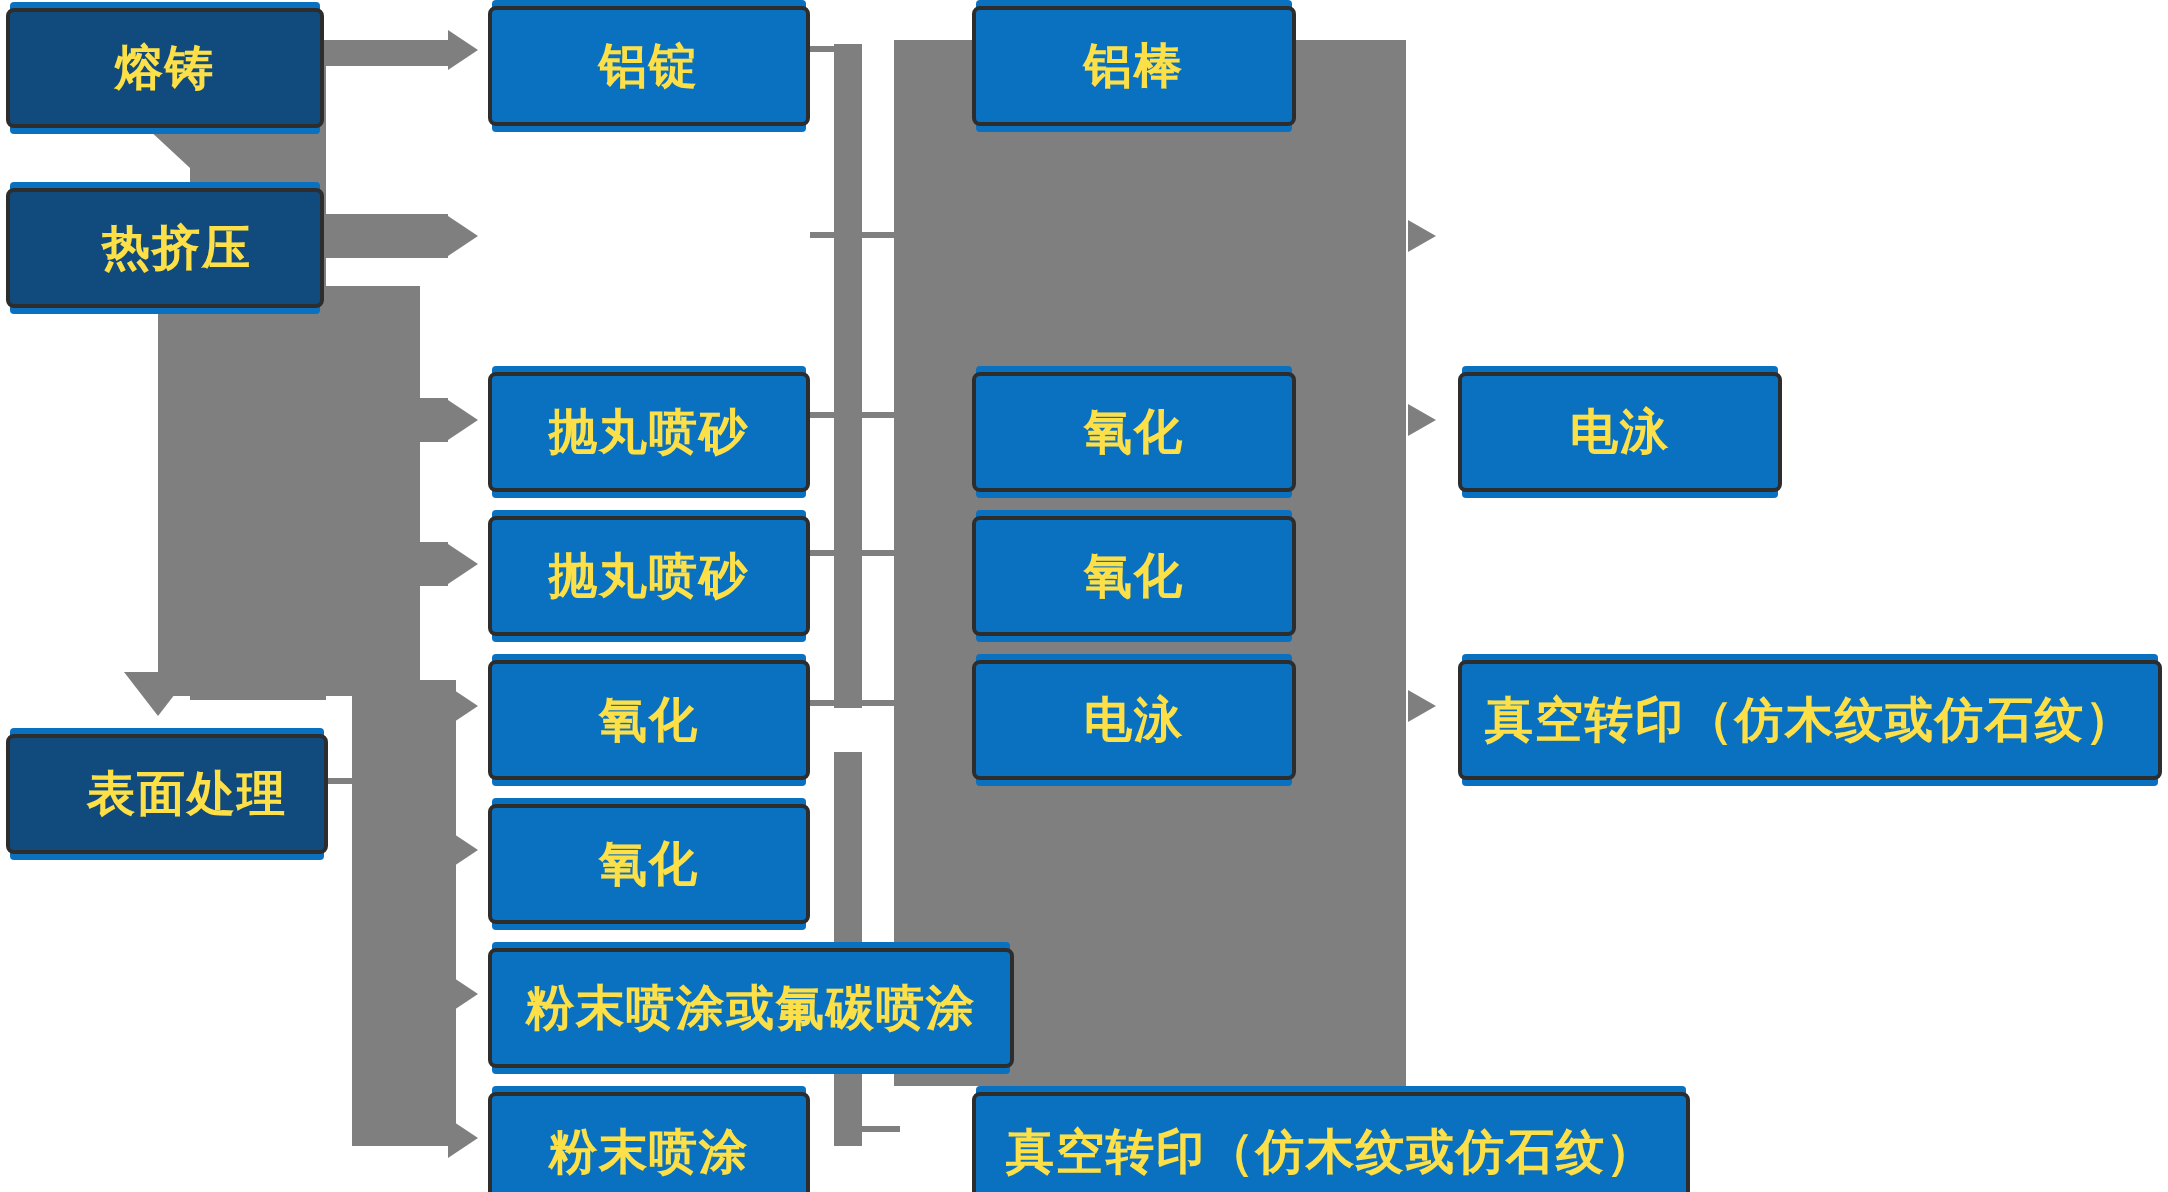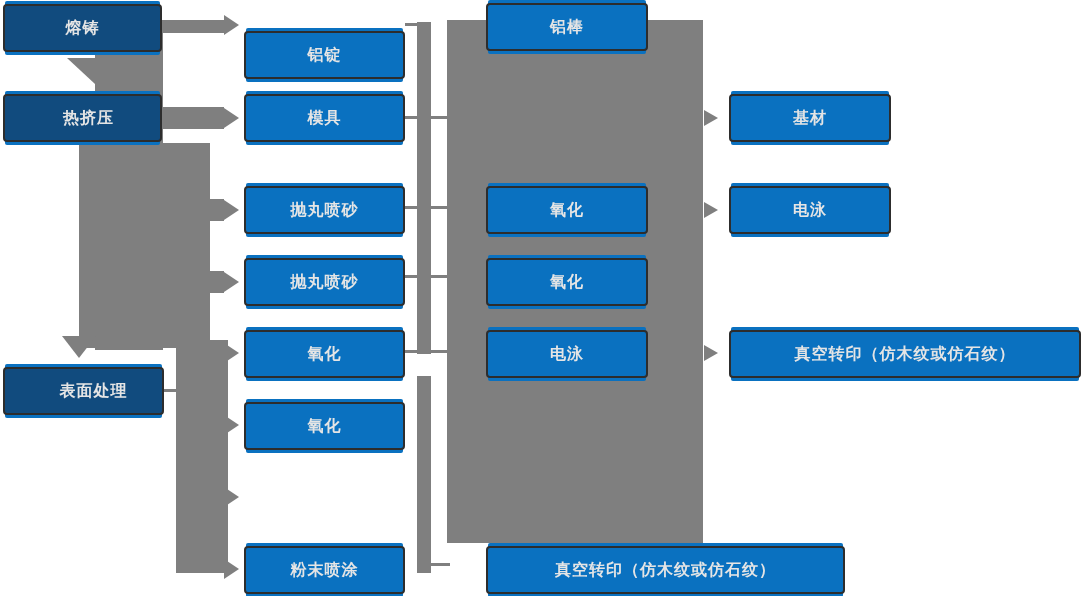--- a/index.html
+++ b/index.html
@@ -13,24 +13,24 @@
   .head-right{position:absolute;width:0;height:0;z-index:1;
     border-top:10px solid transparent;border-bottom:10px solid transparent;
     border-left:15px solid #7f7f7f;}
   .head-right.small{border-top-width:8px;border-bottom-width:8px;border-left-width:14px;}
   .head-down{position:absolute;width:0;height:0;z-index:1;
     border-left:28px solid transparent;border-right:28px solid transparent;
     border-top:26px solid #7f7f7f;}
   .head-down.narrow{border-left-width:17px;border-right-width:17px;border-top-width:22px;}
   
   .node{
-    position:absolute;height:48px;box-sizing:border-box;z-index:2;
+    position:absolute;height:60px;box-sizing:border-box;z-index:2;
     background:#0a71c0;border:2px solid #2d2d2d;border-radius:4px;
     display:flex;align-items:center;justify-content:center;
-    color:#e5e5e5;font-size:16px;font-weight:bold;letter-spacing:1px;white-space:nowrap;
+    color:#fde047;font-size:24px;font-weight:bold;letter-spacing:1px;white-space:nowrap;
     box-shadow:0 -5px 0 -2px #0a71c0, 0 5px 0 -2px #0a71c0;
   }
   .node.dark{background:#114b7e;}
 </style>
 </head>
 <body>
 
 <div id="canvas">
 
   <div class="conn" style="left:95px;top:20px;width:68px;height:330px;"></div>
@@ -67,31 +67,30 @@
   <div class="conn" style="left:447px;top:20px;width:256px;height:523px;"></div>
 
   <div class="head-right small" style="left:704px;top:110px;"></div>
   <div class="head-right small" style="left:704px;top:202px;"></div>
   <div class="head-right small" style="left:704px;top:345px;"></div>
 
   <div class="node dark" style="left:3px;top:4px;width:159px;">熔铸</div>
   <div class="node dark" style="left:3px;top:94px;width:159px;padding-left:12px;">热挤压</div>
   <div class="node dark" style="left:3px;top:367px;width:161px;padding-left:20px;">表面处理</div>
 
-  <div class="node" style="left:244px;top:3px;width:161px;margin-top:28px;">铝锭</div>
-  <div class="node" style="left:244px;top:94px;width:161px;">模具</div>
+  <div class="node" style="left:244px;top:3px;width:161px;">铝锭</div>
   <div class="node" style="left:244px;top:186px;width:161px;">抛丸喷砂</div>
   <div class="node" style="left:244px;top:258px;width:161px;">抛丸喷砂</div>
   <div class="node" style="left:244px;top:330px;width:161px;">氧化</div>
   <div class="node" style="left:244px;top:402px;width:161px;">氧化</div>
+  <div class="node" style="left:244px;top:474px;width:263px;">粉末喷涂或氟碳喷涂</div>
   <div class="node" style="left:244px;top:546px;width:161px;">粉末喷涂</div>
 
   <div class="node" style="left:486px;top:3px;width:162px;">铝棒</div>
   <div class="node" style="left:486px;top:186px;width:162px;">氧化</div>
   <div class="node" style="left:486px;top:258px;width:162px;">氧化</div>
   <div class="node" style="left:486px;top:330px;width:162px;">电泳</div>
   <div class="node" style="left:486px;top:546px;width:359px;">真空转印（仿木纹或仿石纹）</div>
 
-  <div class="node" style="left:729px;top:94px;width:162px;">基材</div>
   <div class="node" style="left:729px;top:186px;width:162px;">电泳</div>
   <div class="node" style="left:729px;top:330px;width:352px;">真空转印（仿木纹或仿石纹）</div>
 
 </div>
 
 </body></html>

